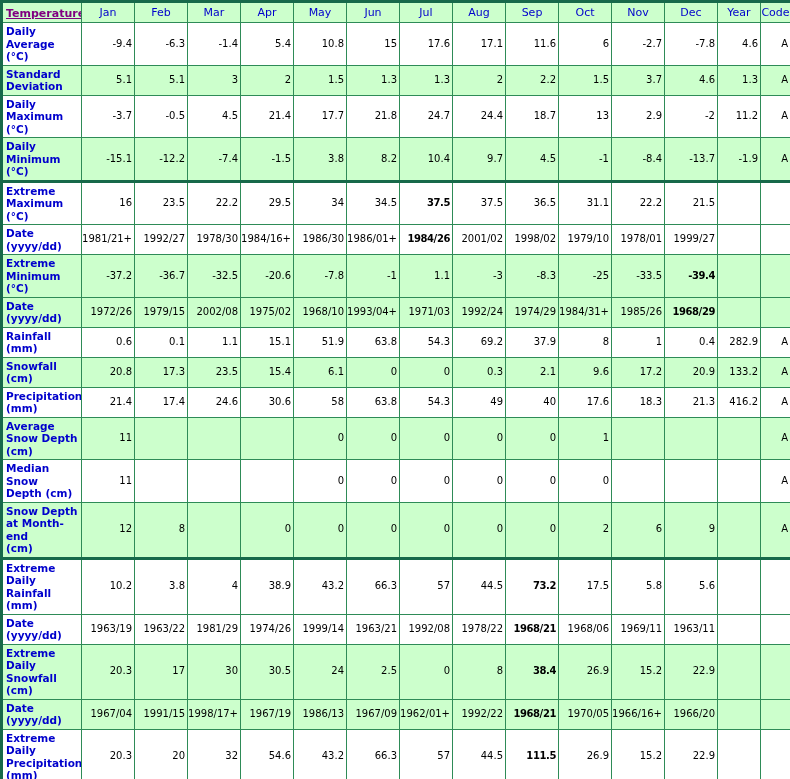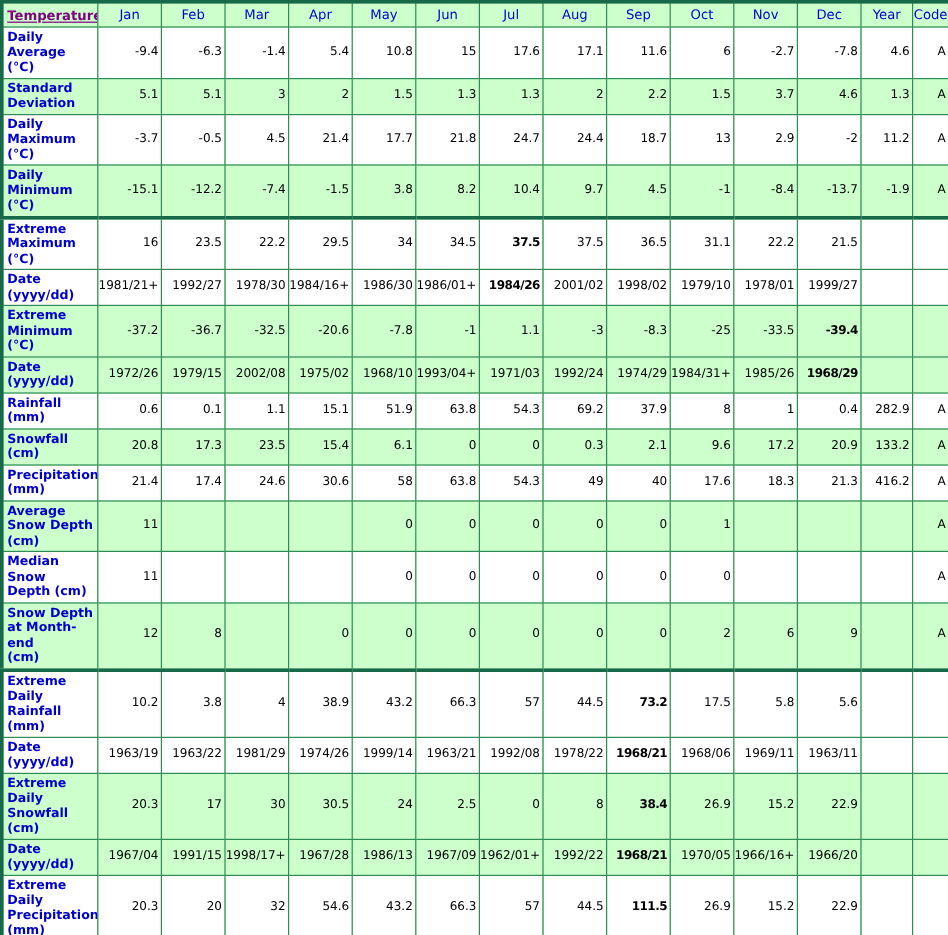--- a/index.html
+++ b/index.html
@@ -371,21 +371,21 @@
           <td class="val">22.9</td>
           <td class="val"></td>
           <td class="val"></td>
         </tr>
         <tr class="shade-green">
           <td class="row-label">Date
 (yyyy/dd)</td>
           <td class="val">1967/04</td>
           <td class="val">1991/15</td>
           <td class="val">1998/17+</td>
-          <td class="val">1967/28</td>
+          <td class="val">1967/19</td>
           <td class="val">1986/13</td>
           <td class="val">1967/09</td>
           <td class="val">1962/01+</td>
           <td class="val">1992/22</td>
           <td class="val bold">1968/21</td>
           <td class="val">1970/05</td>
           <td class="val">1966/16+</td>
           <td class="val">1966/20</td>
           <td class="val"></td>
           <td class="val"></td>

